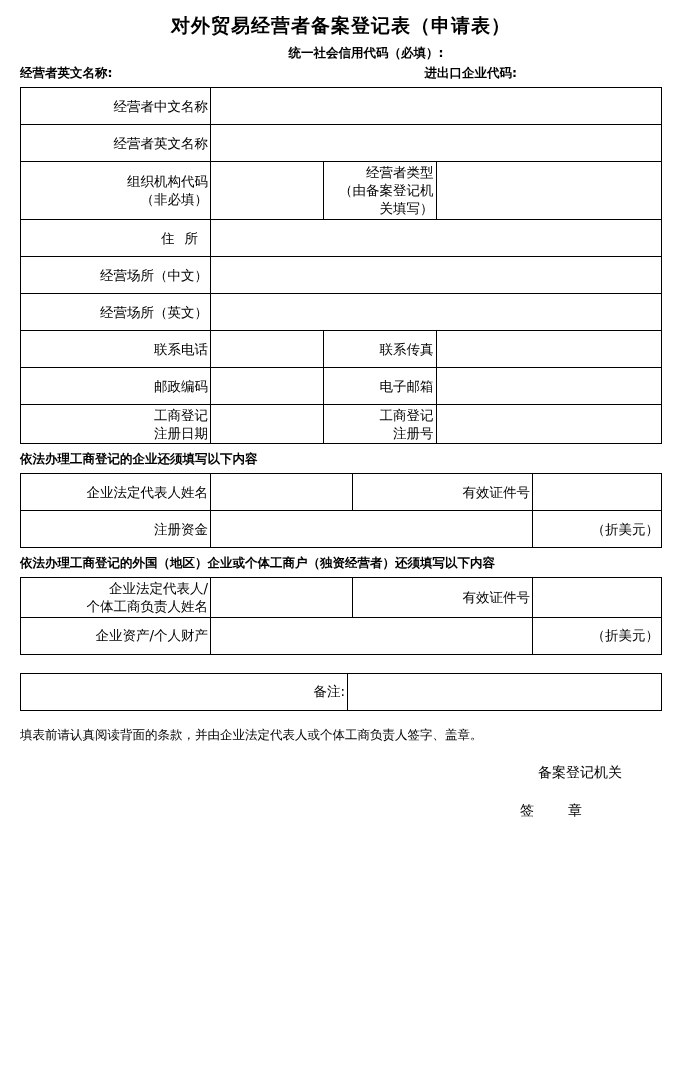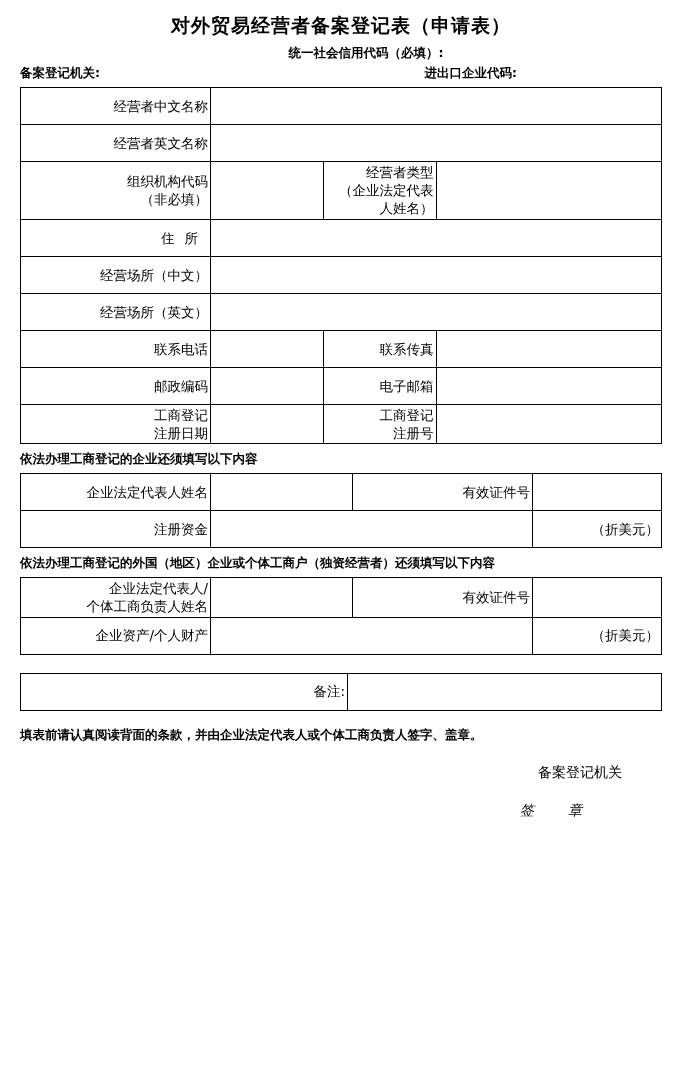--- a/index.html
+++ b/index.html
@@ -96,54 +96,53 @@
   }
   .remark-table td {
     height: 100px;
     vertical-align: top;
     text-align: left;
     padding: 7px 8px;
     font-size: 13.5px;
   }
   .footer-note {
     font-size: 12.5px;
-    font-weight: bold;
+    font-weight: normal;
     margin-top: 16px;
   }
   .sign-block {
     margin-top: 20px;
     font-size: 14px;
     text-align: right;
     padding-right: 40px;
   }
   .sign-block div {
     margin-bottom: 20px;
     text-align: right;
   }
   .sign-seal {
     letter-spacing: 10px;
     padding-right: 30px;
-    font-style: italic;
   }
   .sign-date {
     letter-spacing: 2px;
     padding-right: 12px;
   }
 </style>
 </head>
 <body>
 
 <div class="page">
 
   <div class="doc-title">对外贸易经营者备案登记表（申请表）</div>
 
   <div class="credit-line">统一社会信用代码（必填）:</div>
 
   <div class="header-row">
-    <span class="left">备案登记机关:</span>
+    <span class="left">经营者英文名称:</span>
     <span class="right">进出口企业代码:</span>
   </div>
 
   <table class="grid">
     <tbody>
         <tr>
       <td class="label" style="width:185px">经营者中文名称</td>
       <td class="blank" colspan="4"></td>
     </tr>
     <tr>
@@ -151,21 +150,21 @@
       <td class="blank" colspan="4"></td>
     </tr>
     <tr>
       <td class="label two-line">
         <div>组织机构代码</div>
         <div>（非必填）</div>
       </td>
       <td class="blank" style="width:137px"></td>
       <td class="label two-line" style="width:210px">
         <div>经营者类型</div>
-        <div>（企业法定代表人姓名）</div>
+        <div>（由备案登记机关填写）</div>
       </td>
       <td class="blank" colspan="2"></td>
     </tr>
     <tr>
       <td class="label"><span class="spaced">住所</span></td>
       <td class="blank" colspan="4"></td>
     </tr>
     <tr>
       <td class="label">经营场所（中文）</td>
       <td class="blank" colspan="4"></td>

